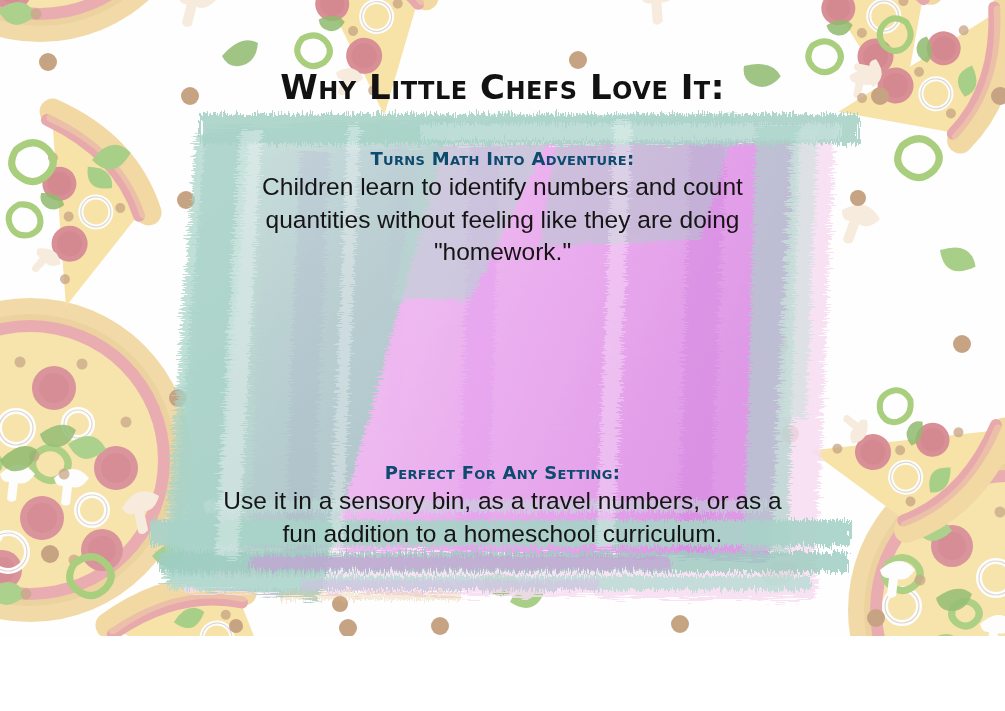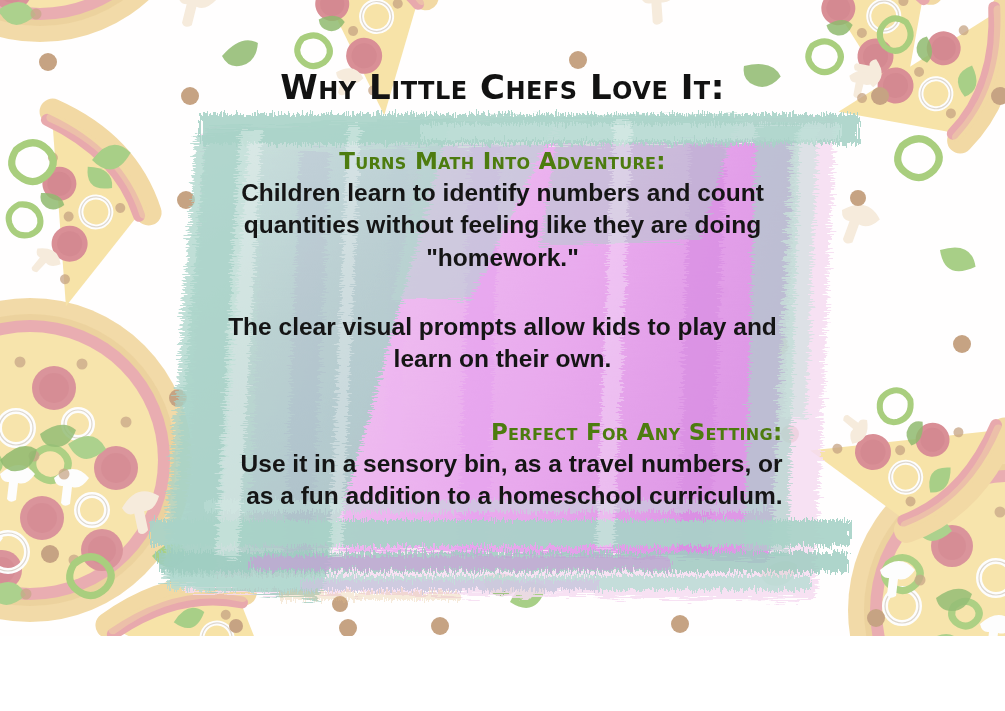--- a/index.html
+++ b/index.html
@@ -30,38 +30,38 @@
     letter-spacing:.5px;
     color:#121212;
     font-variant:small-caps;
     text-transform:none;
     line-height:1.05;
   }
   .block{position:absolute;left:50%;transform:translateX(-50%);width:560px;}
   .head{
     font-family:"DejaVu Sans", sans-serif;
     font-weight:bold;
-    font-size:23px;
-    color:#4d7c0f;
+    font-size:18px;
+    color:#0c4a6e;
     font-variant:small-caps;
     letter-spacing:.3px;
     margin:0 0 2px 0;
     line-height:1.18;
   }
   .body{
     font-family:"Liberation Sans", sans-serif;
     font-size:24.5px;
     color:#151515;
     line-height:1.32;
     margin:0;
-    font-weight:700;
+    font-weight:400;
   }
   #b1{top:148px;}
   #b2{top:311px;}
-  #b3{top:419px;text-align:right;}
+  #b3{top:462px;}
 </style>
 </head>
 <body>
 
 <div id="poster">
 
   <div id="pattern">
     <svg width="1005" height="711" viewBox="0 0 1005 711" xmlns="http://www.w3.org/2000/svg">
       <defs>
 
@@ -401,21 +401,20 @@
   <div id="content">
 
     <div class="title">Why Little Chefs Love It:</div>
 
     <div class="block" id="b1">
       <p class="head">Turns Math Into Adventure:</p>
       <p class="body">Children learn to identify numbers and count quantities without feeling like they are doing "homework."</p>
     </div>
 
     <div class="block" id="b2">
-      <p class="body">The clear visual prompts allow kids to play and learn on their own.</p>
     </div>
 
     <div class="block" id="b3">
       <p class="head">Perfect For Any Setting:</p>
       <p class="body">Use it in a sensory bin, as a travel numbers, or as a fun addition to a homeschool curriculum.</p>
     </div>
 
   </div>
 </div>
 

